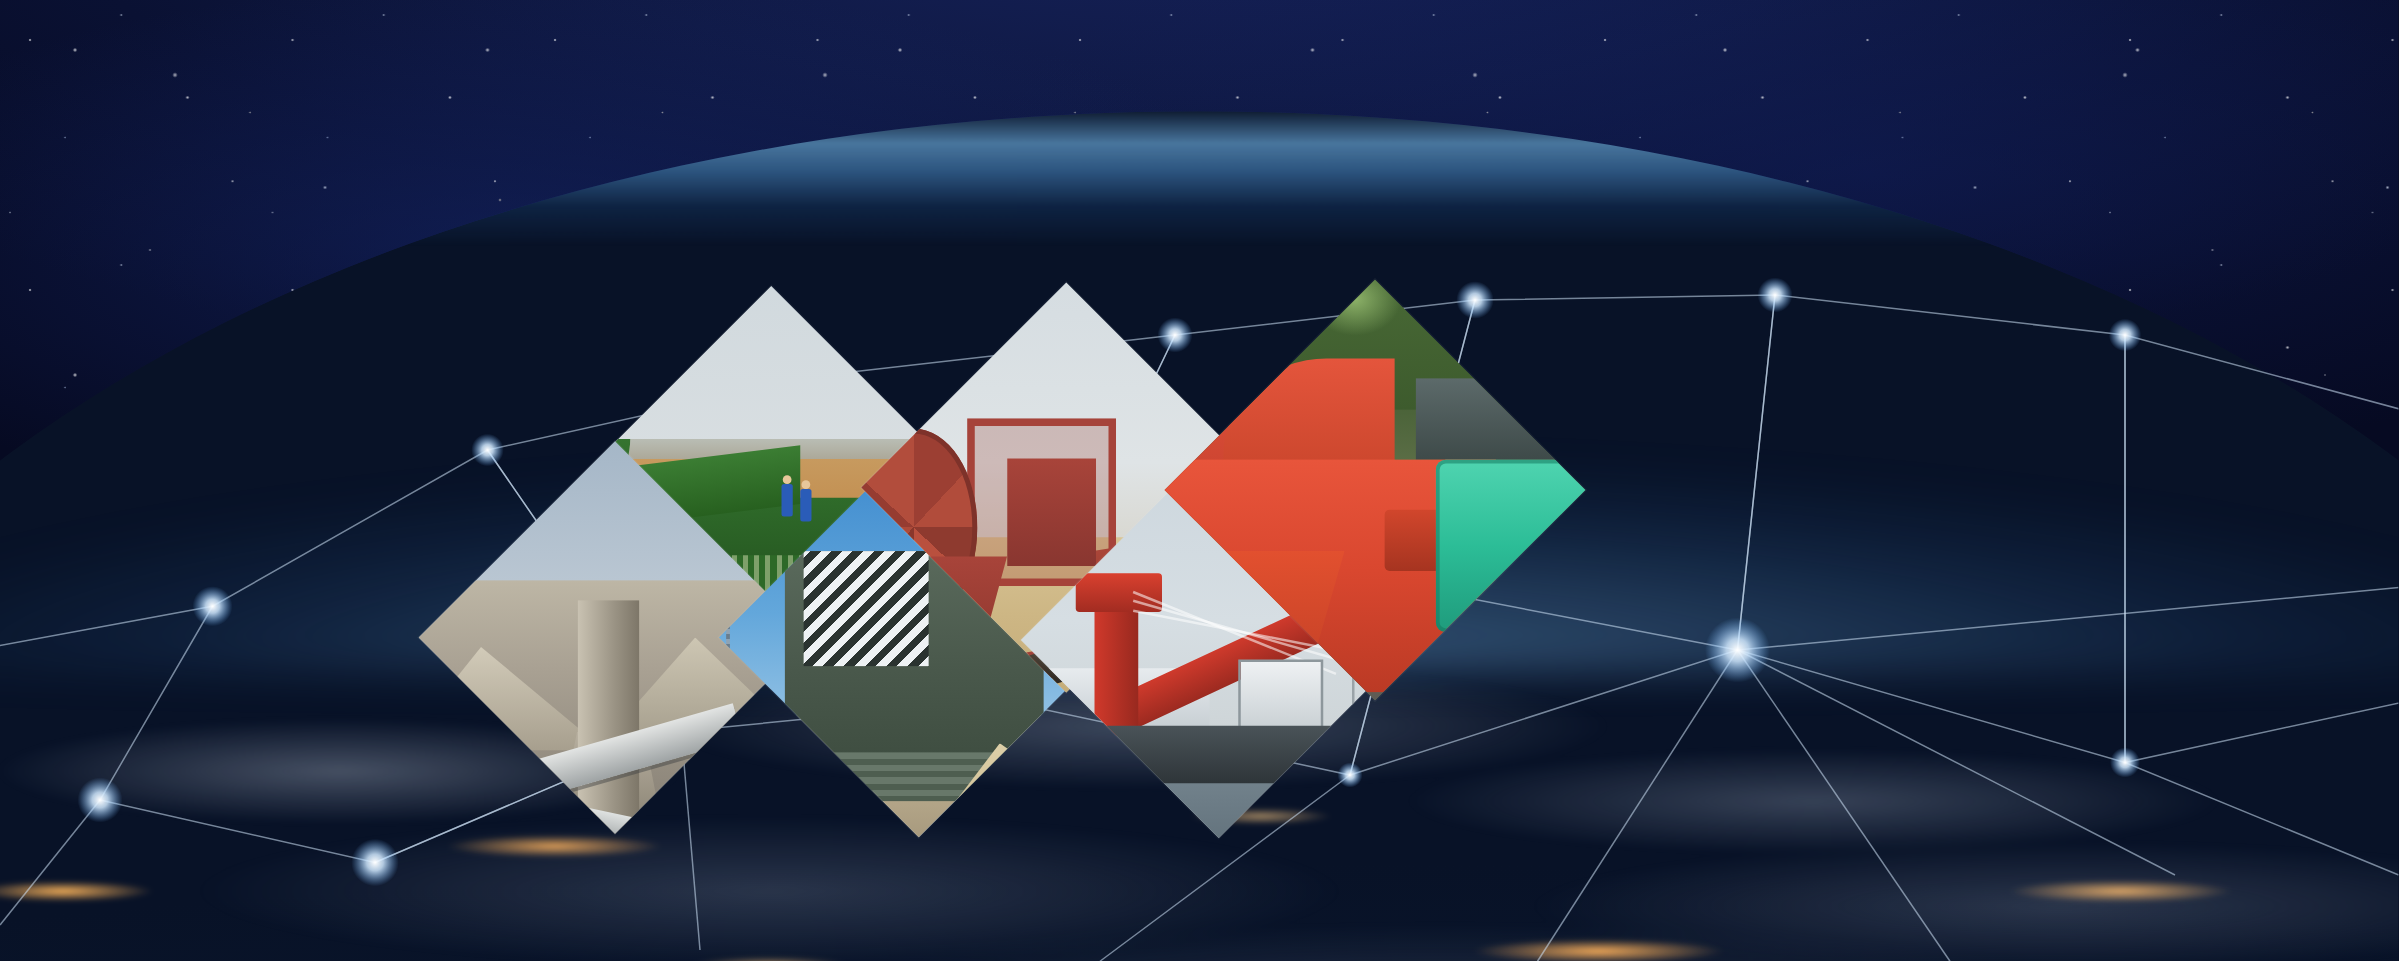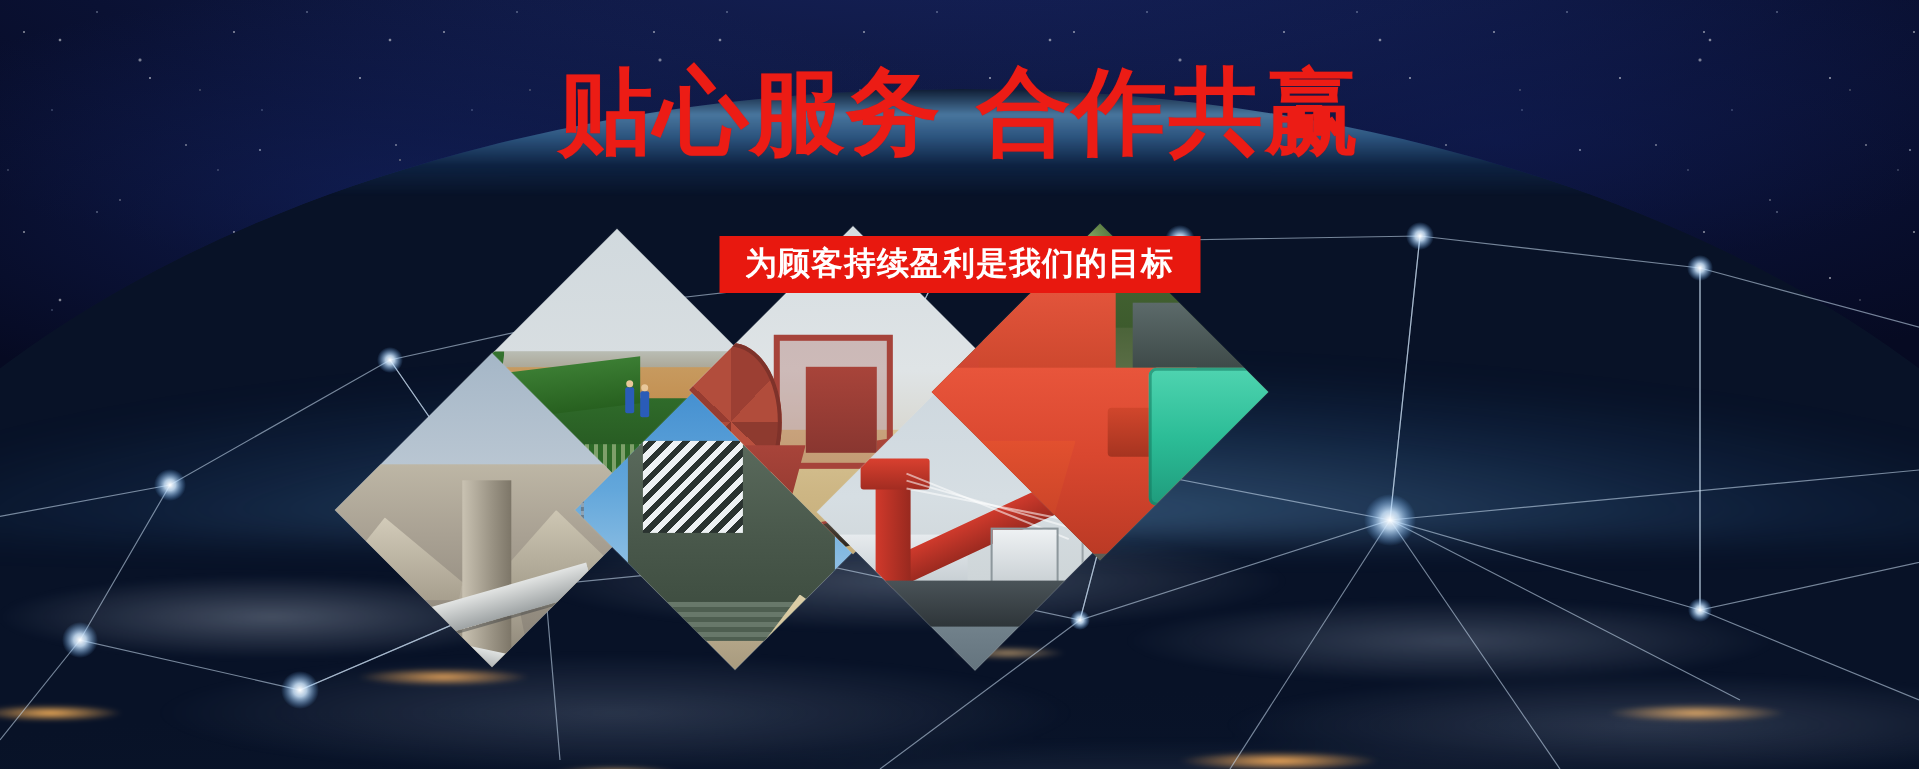--- a/index.html
+++ b/index.html
@@ -476,21 +476,15 @@
         <div class="blade2"></div>
         <div class="body"></div>
         <div class="trough"></div>
         <div class="shaft"></div>
         <div class="gearbox"></div>
       </div>
     </div>
 
   </div>
 
-  <div class="headline">
-    <span class="h-text">贴心服务 合作共赢</span>
-  </div>
-
-  <div class="subbanner">
-    <span class="s-text">为顾客持续盈利是我们的目标</span>
-  </div>
+
 
 </div>
 
 </body></html>

